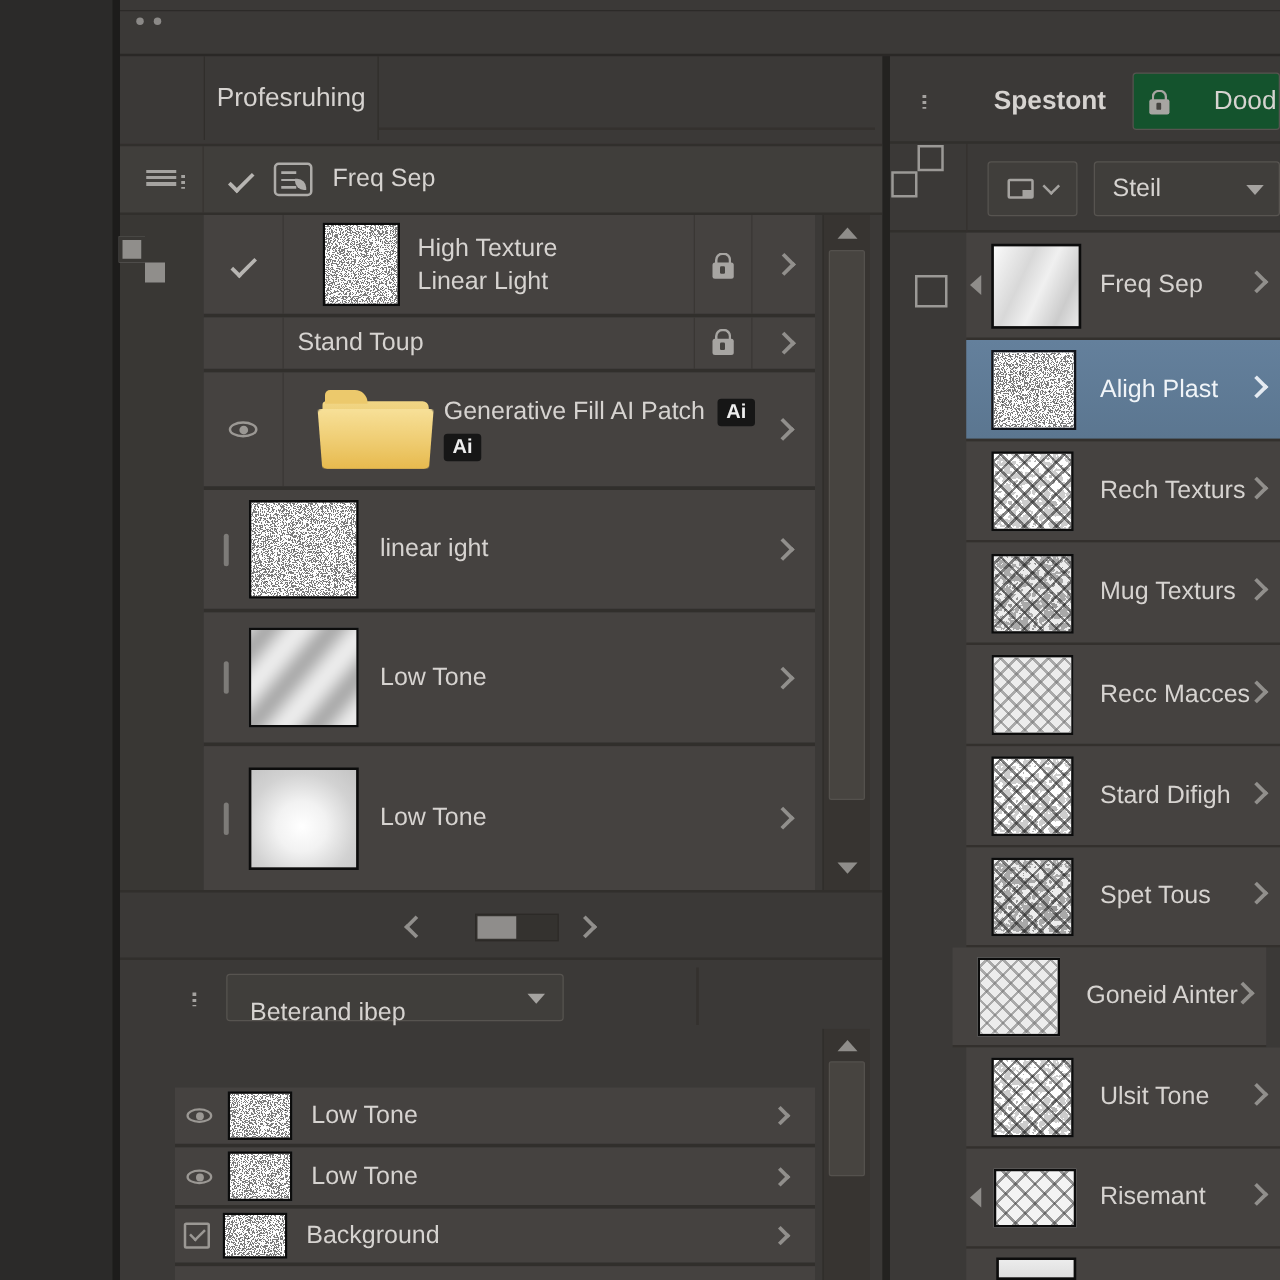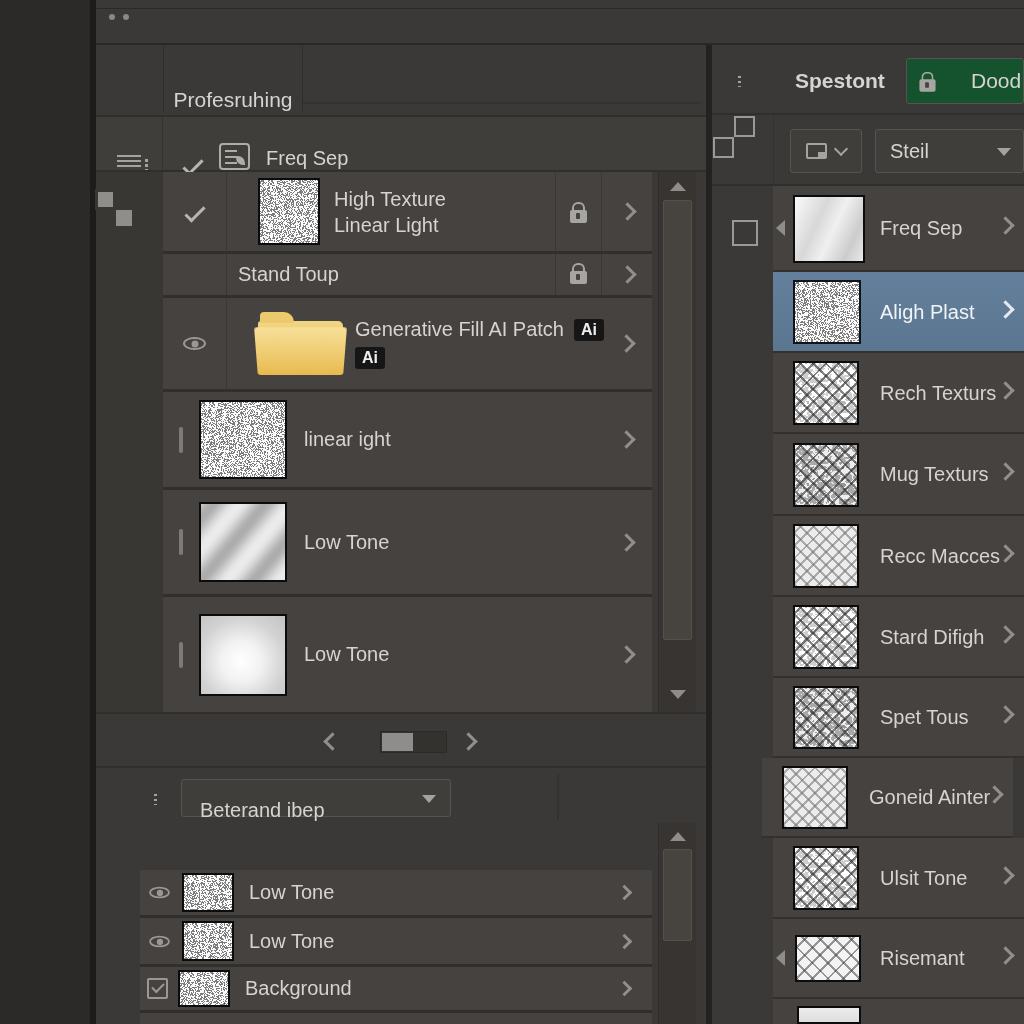--- a/index.html
+++ b/index.html
@@ -1,21 +1,21 @@
 <!DOCTYPE html>
 <html><head>
 <meta charset="utf-8">
 <style>
   html,body{margin:0;padding:0;background:#1a1a1a;}
   *{box-sizing:border-box;font-family:"Liberation Sans","DejaVu Sans",sans-serif;}
   #stage{position:relative;width:1024px;height:1024px;overflow:hidden;background:#2b2a29;color:#d6d3d0;}
 
   
   .abs{position:absolute;}
-  .flex{display:flex;align-items:flex-end;}
+  .flex{display:flex;align-items:center;}
   .lbl{font-size:20px;color:#d6d3d0;white-space:nowrap;}
 
   
   .chev{width:13px;height:13px;border-top:3px solid #918f8c;border-right:3px solid #918f8c;transform:rotate(45deg);flex:none;}
   .chev.lt{border-color:#e4eaf1;}
   .chev.left{transform:rotate(-135deg);}
 
   
   .tri-dn{width:0;height:0;border-left:8px solid transparent;border-right:8px solid transparent;border-top:9px solid #a5a3a0;}
   .tri-up{width:0;height:0;border-left:8px solid transparent;border-right:8px solid transparent;border-bottom:9px solid #8f8d8a;}

